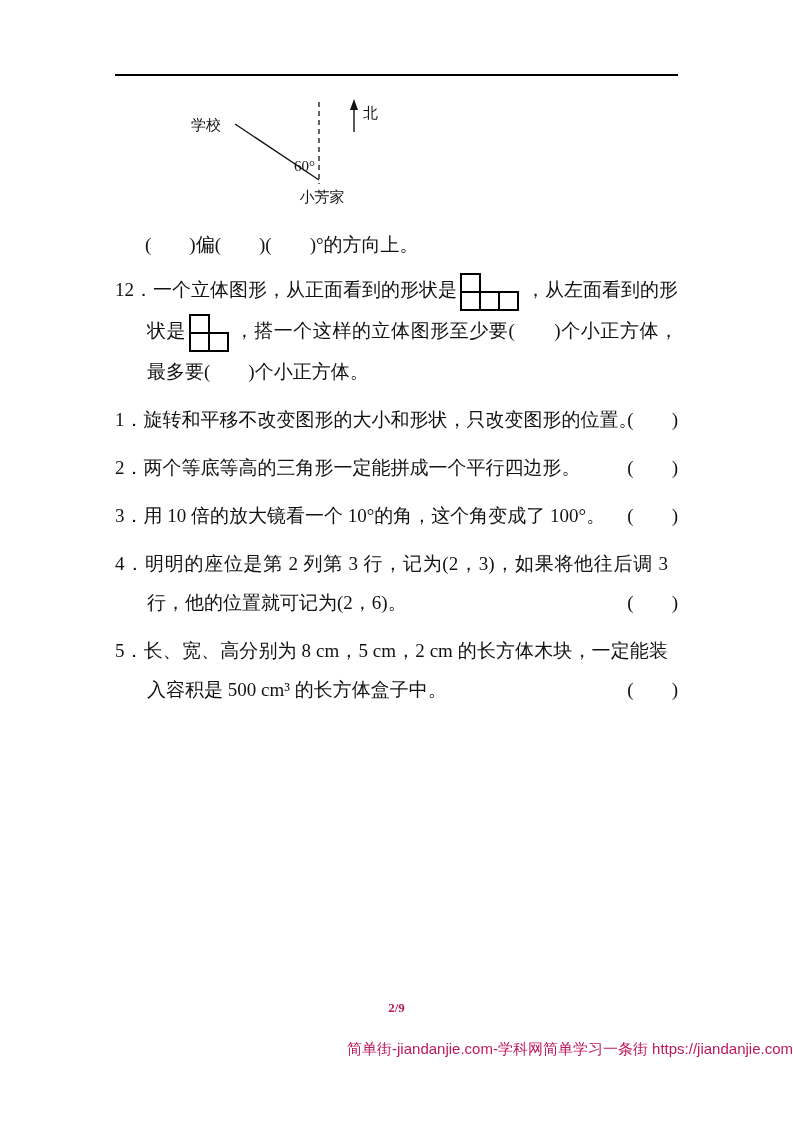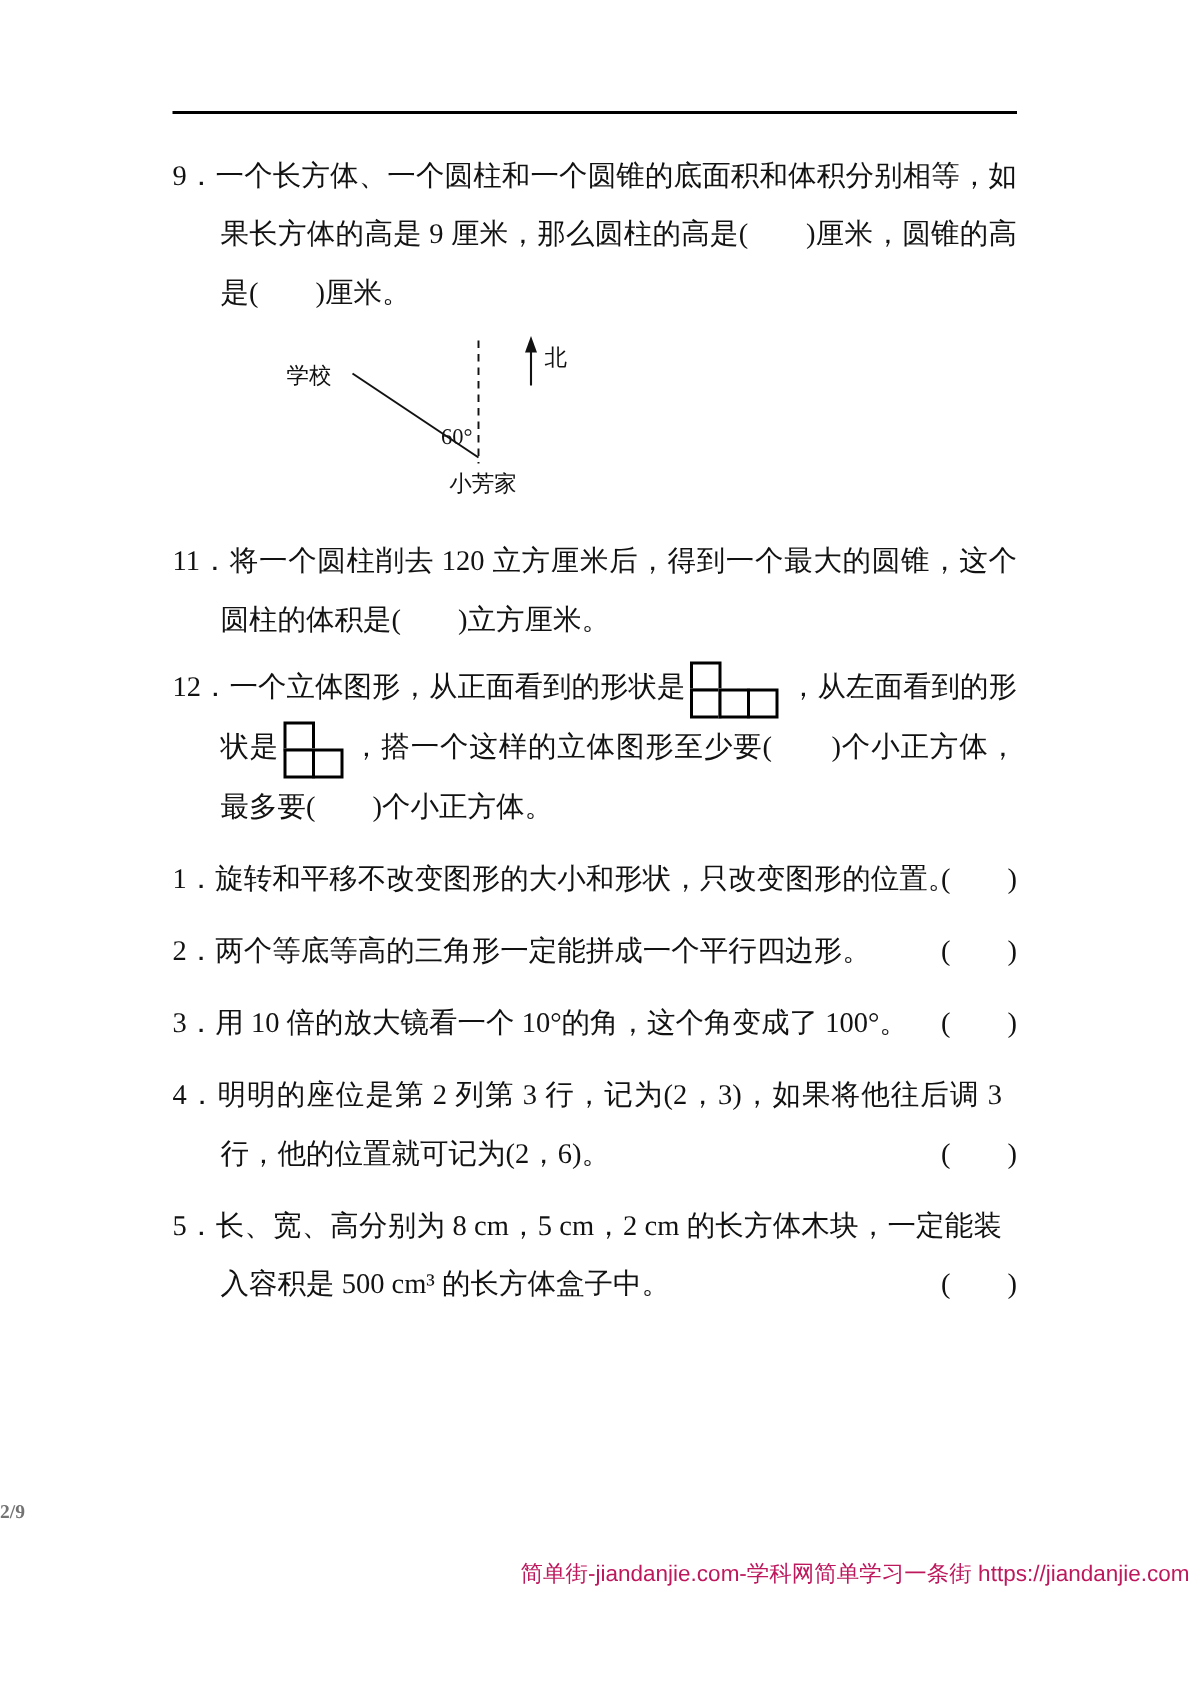--- a/index.html
+++ b/index.html
@@ -26,56 +26,55 @@
   .diagram-wrap { margin:4px 0 2px 74px; text-indent:0; }
   svg text { font-size:15px; fill:#121212; font-family:"Liberation Serif","DejaVu Serif",serif; }
   .cube-shape { display:inline-block; vertical-align:-15px; text-indent:0; margin:0 3px; }
   .cube-row { display:flex; }
   .cube-row + .cube-row { margin-top:-2px; }
   .cube-cell { width:21px; height:20px; }
   .cube-cell.filled { border:2px solid #000; background:#fff; }
   .cube-cell.filled + .cube-cell.filled { margin-left:-2px; }
   .page-number {
     position:absolute; top:1000px; left:0; width:100%;
-    font-size:13px; font-weight:bold; color:#737373;
+    text-align:center; font-size:13px; font-weight:bold; color:#be185d;
   }
   .footer {
     position:absolute; top:1040px; left:0; width:100%;
     text-align:right; font-size:15px; color:#be185d;
     font-family:"Liberation Sans","DejaVu Sans",sans-serif;
   }
 </style>
 </head>
 <body>
 
 <div class="header-rule"></div>
 
 <div class="content">
 
-  <div class="q"><span class="qnum">9．</span><span>一个长方体、一个圆柱和一个圆锥的底面积和体积分别相等，如果长方体的高是 9 厘米，那么圆柱的高是(　　)厘米，圆锥的高是(　　)厘米。</span></div>
 
   <div class="diagram-wrap">
     <svg width="212" height="114" viewBox="0 0 212 114">
 
       <line x1="130" y1="6" x2="130" y2="88" stroke="#121212" stroke-width="1.3" stroke-dasharray="5 4"></line>
 
       <line x1="46" y1="28" x2="130" y2="84" stroke="#121212" stroke-width="1.4"></line>
 
       <line x1="165" y1="36" x2="165" y2="10" stroke="#121212" stroke-width="1.4"></line>
       <polygon points="161,14 165,3 169,14" fill="#121212"></polygon>
 
       <text x="2" y="34">学校</text>
       <text x="126" y="75" text-anchor="end">60°</text>
       <text x="174" y="22">北</text>
       <text x="133" y="106" text-anchor="middle">小芳家</text>
     </svg>
   </div>
 
+  <div class="q-cont">(　　)偏(　　)(　　)°的方向上。</div>
 
-  <div class="q"><span class="qnum">11．</span><span>将一个圆柱削去 120 立方厘米后，得到一个最大的圆锥，这个圆柱的体积是(　　)立方厘米。</span></div>
 
   <div class="q"><span class="qnum">12．</span><span>一个立体图形，从正面看到的形状是</span><span class="cube-shape"><div class="cube-row">
           <div class="cube-cell filled"></div>
           <div class="cube-cell"></div>
           <div class="cube-cell"></div>
         </div><div class="cube-row">
           <div class="cube-cell filled"></div>
           <div class="cube-cell filled"></div>
           <div class="cube-cell filled"></div>
         </div></span><span>，从左面看到的形状是</span><span class="cube-shape"><div class="cube-row">

